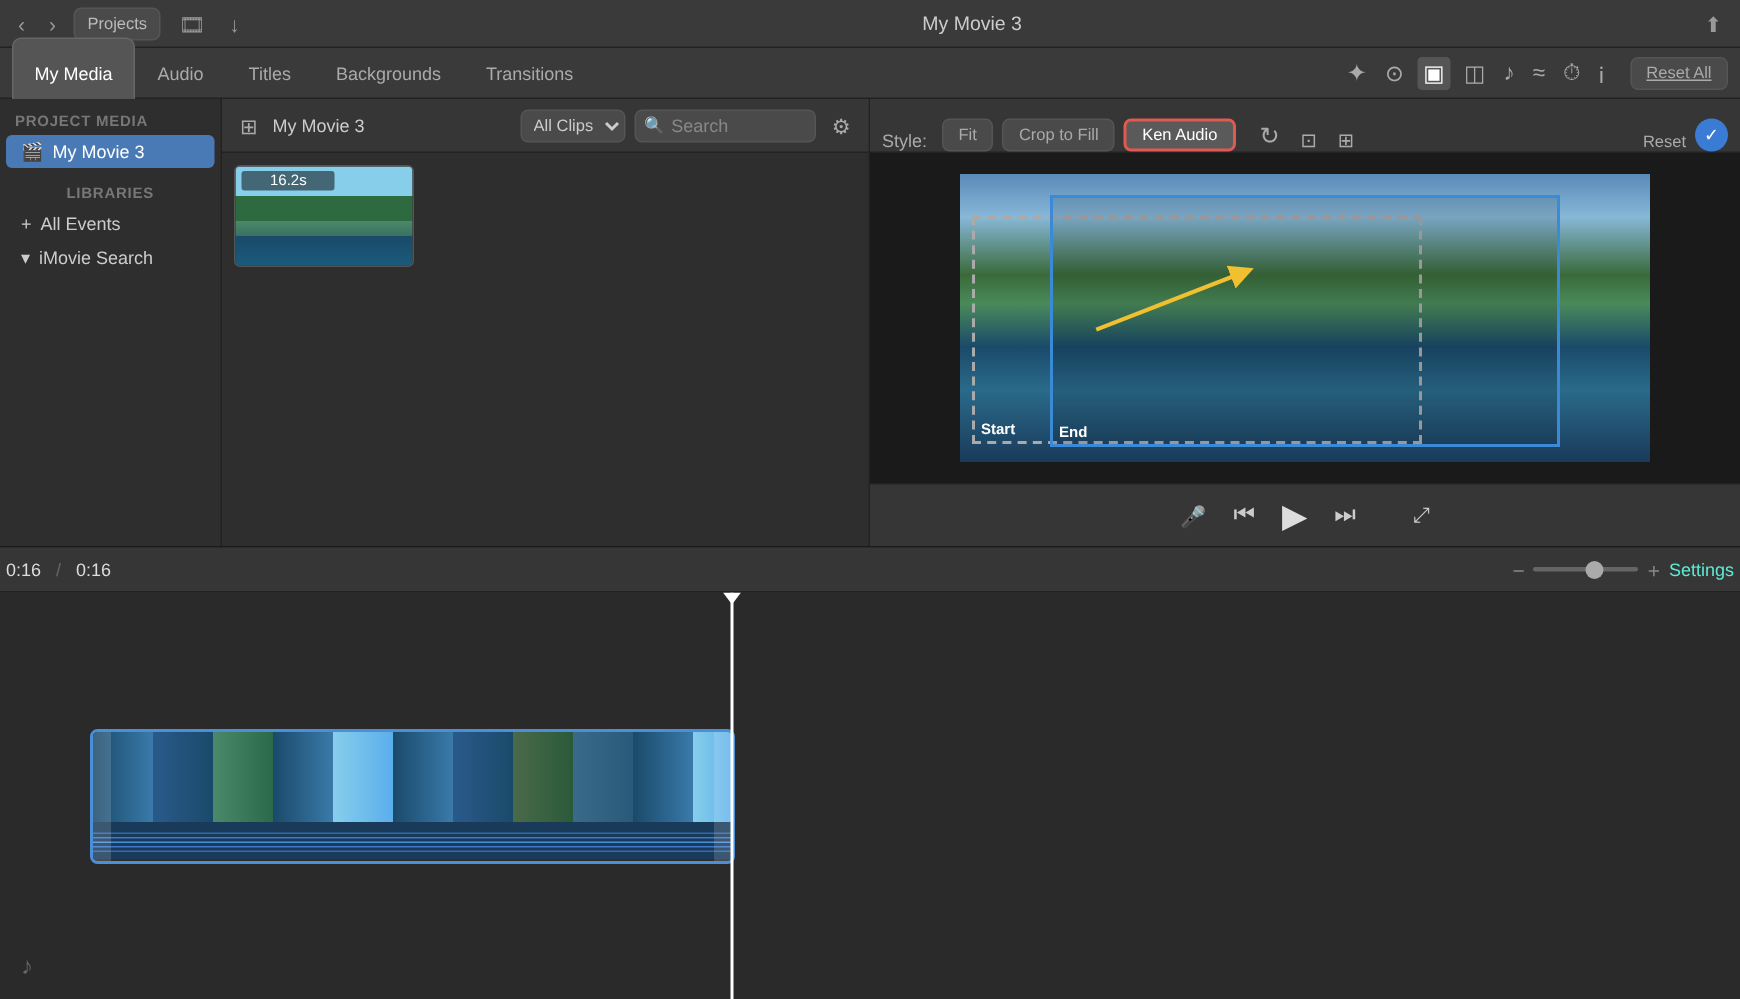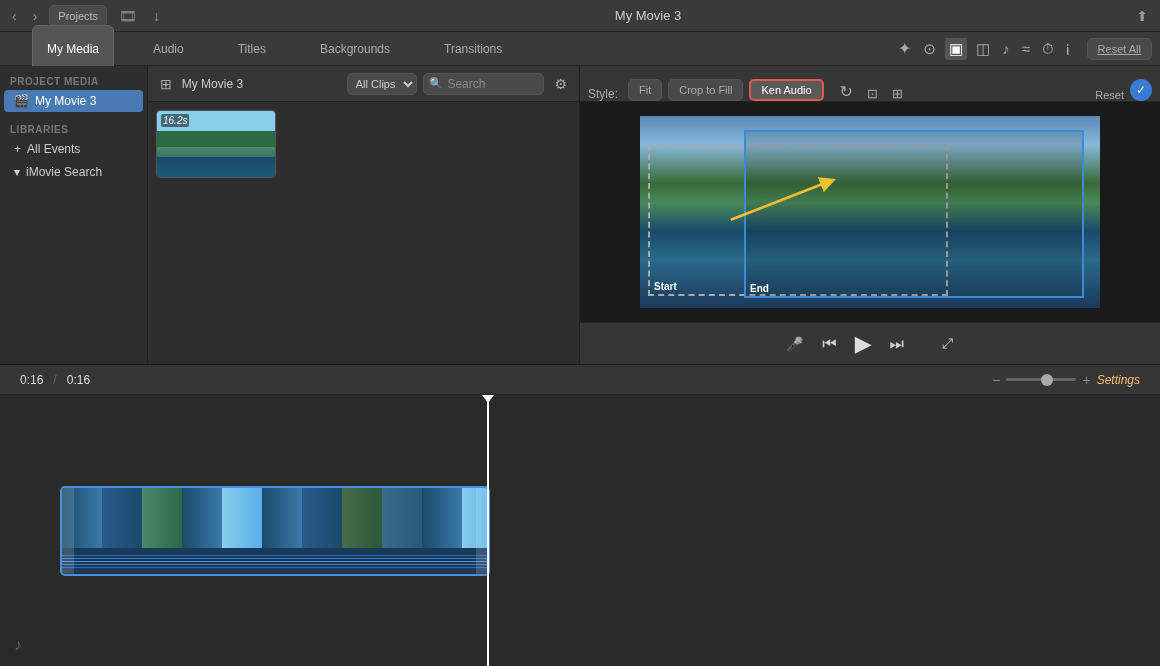--- a/index.html
+++ b/index.html
@@ -64,21 +64,20 @@
       padding: 0 8px;
       gap: 0;
     }
     .nav-tab {
       padding: 16px 14px;
       border-radius: 6px;
       font-size: 12px;
       color: #aaa;
       cursor: pointer;
       border: 1px solid transparent;
-      margin-left: 24px;
     }
     .nav-tab.active {
       background: #555;
       color: #fff;
       border-color: #666;
     }
 
     
     .sidebar {
       width: 148px;
@@ -179,23 +178,22 @@
       height: 100%;
       background: linear-gradient(180deg, #87ceeb 0%, #87ceeb 30%, #2d6a3f 30%, #2d6a3f 55%, #4a8a6a 55%, #3a7060 70%, #1a4a6a 70%, #1a5a7a 100%);
     }
     .clip-duration {
       position: absolute;
       top: 3px;
       left: 4px;
       font-size: 10px;
       color: #fff;
       background: rgba(0,0,0,0.5);
-      padding: 1px 2px;
+      padding: 1px 19px;
       border-radius: 2px;
-      font-style: italic;
     }
 
     
     .viewer-panel {
       flex: 1;
       background: #2a2a2a;
       display: flex;
       flex-direction: column;
     }
     .vtb-icon {
@@ -300,21 +298,20 @@
     
     .ken-burns-end {
       position: absolute;
       top: 14px;
       left: 60px;
       width: 340px;
       height: 168px;
       border: 2px solid #3a8ad8;
       background: rgba(0,0,0,0.1);
       pointer-events: none;
-      margin-left: 44px;
     }
     .end-label {
       position: absolute;
       bottom: 2px;
       left: 4px;
       font-size: 10px;
       color: #fff;
       font-weight: 600;
     }
     
@@ -354,21 +351,21 @@
       display: flex;
       flex-direction: column;
       border-top: 1px solid #1a1a1a;
     }
     .timeline-toolbar {
       height: 30px;
       background: #363636;
       border-bottom: 1px solid #222;
       display: flex;
       align-items: center;
-      padding: 0 20px;
+      padding: 0 4px;
       gap: 6px;
     }
     .timecode {
       font-size: 12px;
       color: #ddd;
     }
     .timecode-sep { color: #666; }
     .timeline-zoom {
       margin-left: auto;
       display: flex;
@@ -388,24 +385,23 @@
       -webkit-appearance: none;
       width: 12px;
       height: 12px;
       border-radius: 50%;
       background: #aaa;
       cursor: pointer;
     }
     .settings-btn {
       background: none;
       border: none;
-      color: #fdba74;
-      font-size: 12px;
-      cursor: pointer;
-      font-style: italic;
+      color: #5eead4;
+      font-size: 12px;
+      cursor: pointer;
     }
 
     .timeline-content {
       flex: 1;
       background: #2a2a2a;
       position: relative;
       overflow: hidden;
     }
     .video-clip {
       position: absolute;
@@ -546,21 +542,21 @@
 </div>
 
 <div style="display:flex; height:298px;">
 
   <div class="sidebar">
     <div class="sidebar-section-title">PROJECT MEDIA</div>
     <div class="sidebar-item active">
       <span>🎬</span>
       <span>My Movie 3</span>
     </div>
-    <div class="sidebar-section-title" style="margin-top:8px;">LIBRARIES</div>
+    <div class="sidebar-section-title" style="margin-top:8px;text-align:center;">LIBRARIES</div>
     <div class="sidebar-item">
       <span>+</span>
       <span>All Events</span>
     </div>
     <div class="sidebar-item">
       <span>▾</span>
       <span>iMovie Search</span>
     </div>
   </div>
 

